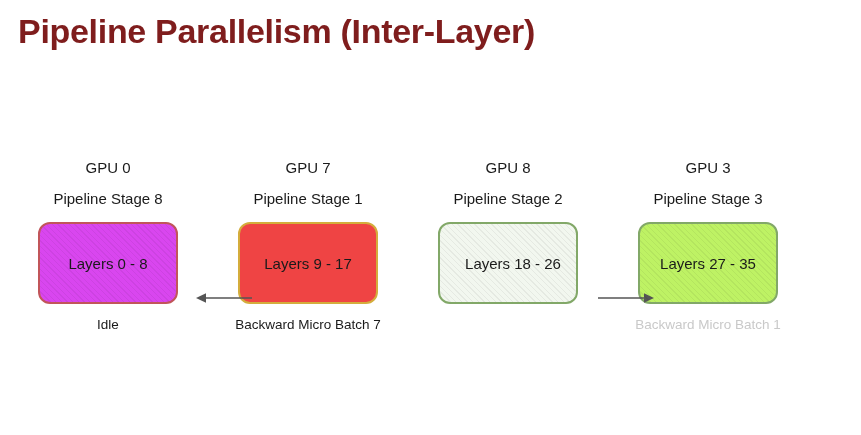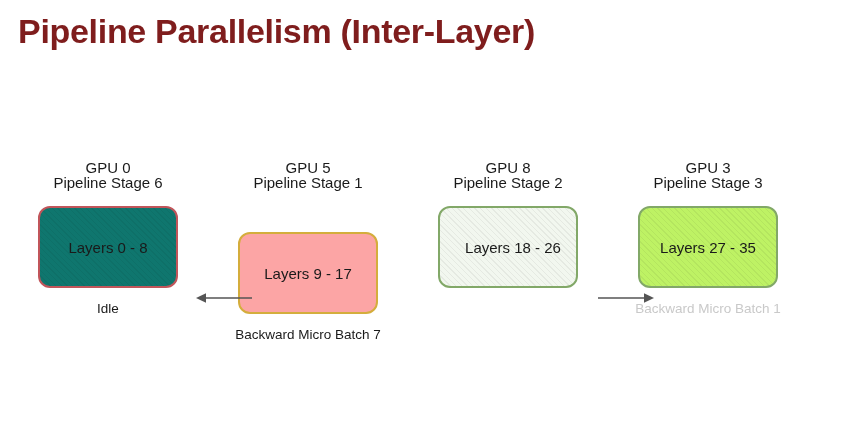--- a/index.html
+++ b/index.html
@@ -46,20 +46,21 @@
     flex-direction: column;
     align-items: center;
     position: relative;
   }
   .stage-col.first { margin-left: 8px; }
 
   .gpu-label {
     font-size: 15px;
     color: #1a1a1a;
     line-height: 1;
+    margin-bottom: 16px;
     white-space: nowrap;
   }
   .stage-label {
     font-size: 15px;
     color: #1a1a1a;
     line-height: 1;
     margin-bottom: 16px;
     white-space: nowrap;
   }
 
@@ -123,31 +124,31 @@
 </style>
 </head>
 <body style="background: rgb(255, 255, 255);">
 
 <div id="page-title" style="color: #7f1d1d;">Pipeline Parallelism (Inter-Layer)</div>
 
 <div id="diagram">
 
   <div class="stage-col first">
     <div class="gpu-label">GPU 0</div>
-    <div class="stage-label">Pipeline Stage 6</div>
-    <div class="layer-box hatched" id="box-0" style="border-color: rgb(193, 85, 90); background-color: #0f766e;">
+    <div class="stage-label">Pipeline Stage 8</div>
+    <div class="layer-box hatched" id="box-0" style="border-color: rgb(193, 85, 90); background-color: #d946ef;">
       <span class="layer-text">Layers 0 - 8</span>
     </div>
     <div class="status-label">Idle</div>
   </div>
 
   <div class="stage-col">
-    <div class="gpu-label">GPU 5</div>
+    <div class="gpu-label">GPU 7</div>
     <div class="stage-label">Pipeline Stage 1</div>
-    <div class="layer-box" id="box-1" style="border-color: rgb(212, 173, 60); background-color: #fca5a5; margin-top: 26px;">
+    <div class="layer-box" id="box-1" style="border-color: rgb(212, 173, 60); background-color: #ef4444;">
       <span class="layer-text">Layers 9 - 17</span>
     </div>
     <div class="status-label">Backward Micro Batch 7</div>
   </div>
 
   <div class="stage-col">
     <div class="gpu-label">GPU 8</div>
     <div class="stage-label">Pipeline Stage 2</div>
     <div class="layer-box hatched" id="box-2" style="border-color: rgb(130, 168, 104); background-color: rgb(242, 247, 239); padding-left: 10px;">
       <span class="layer-text">Layers 18 - 26</span>

